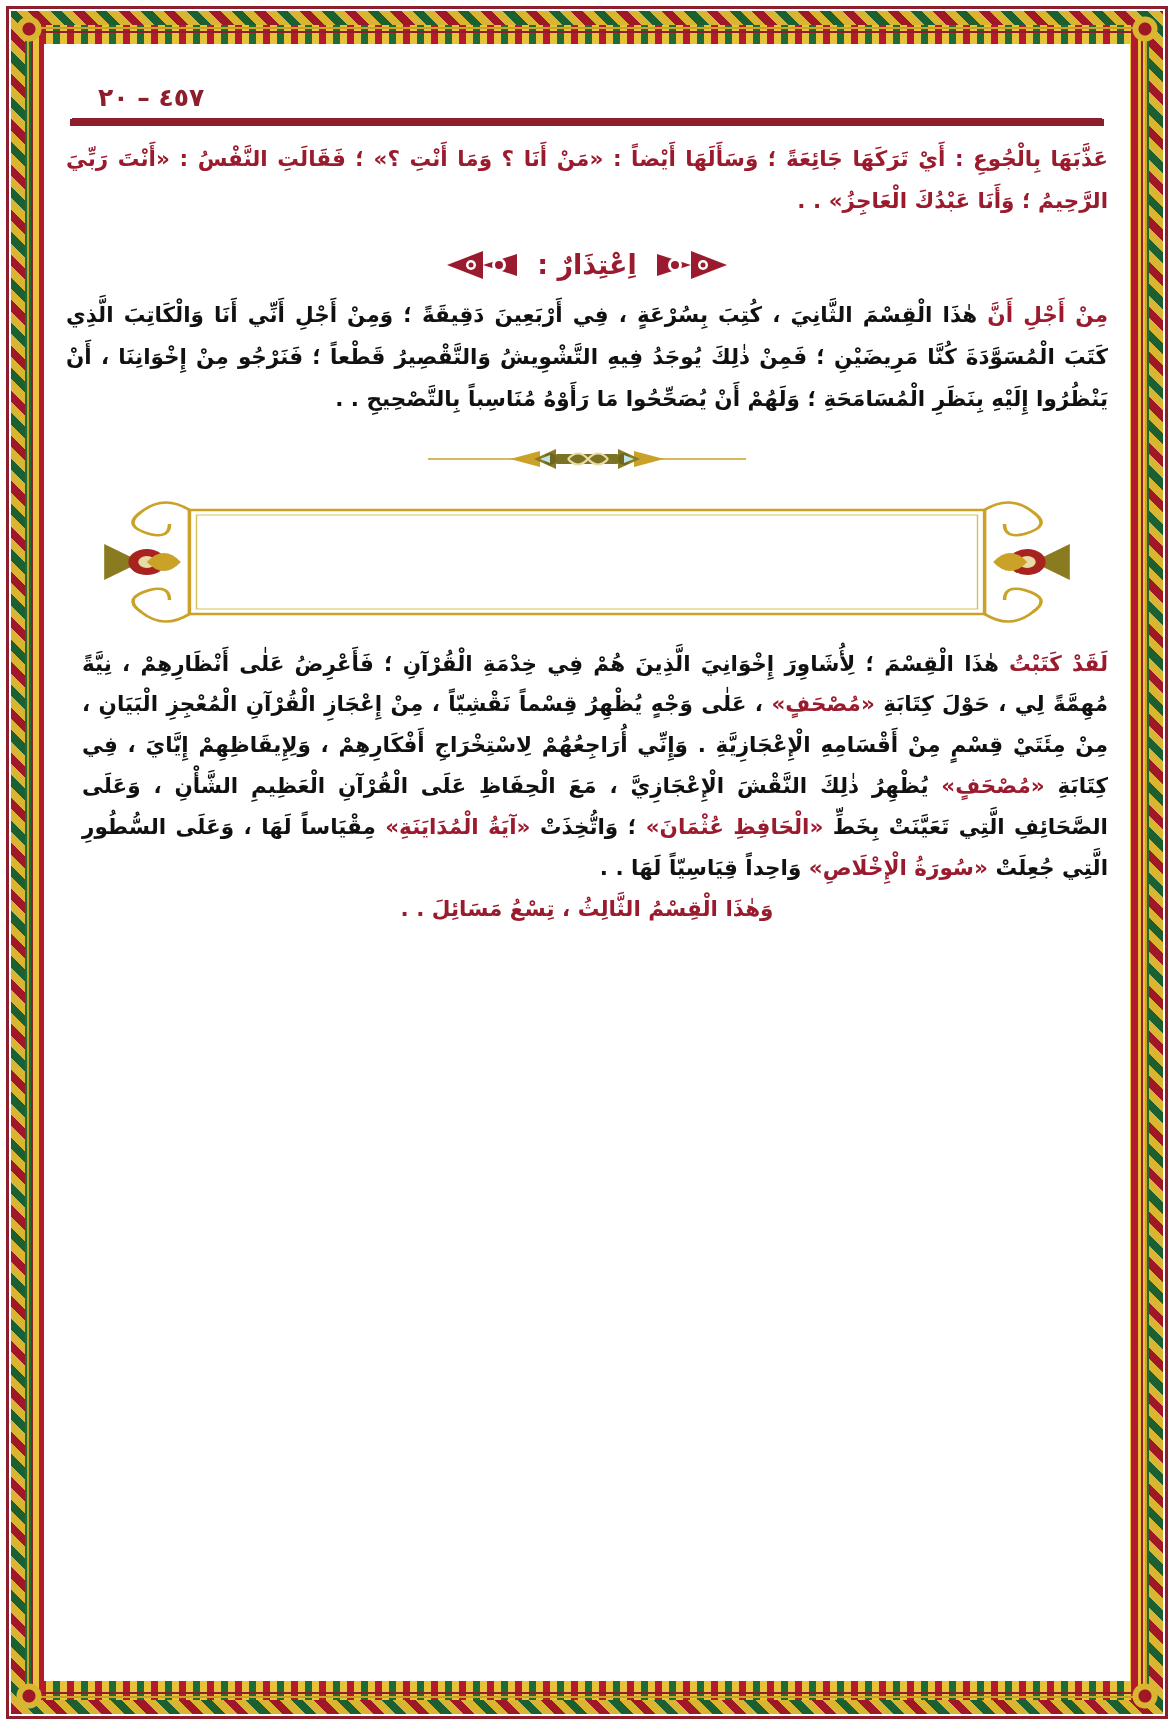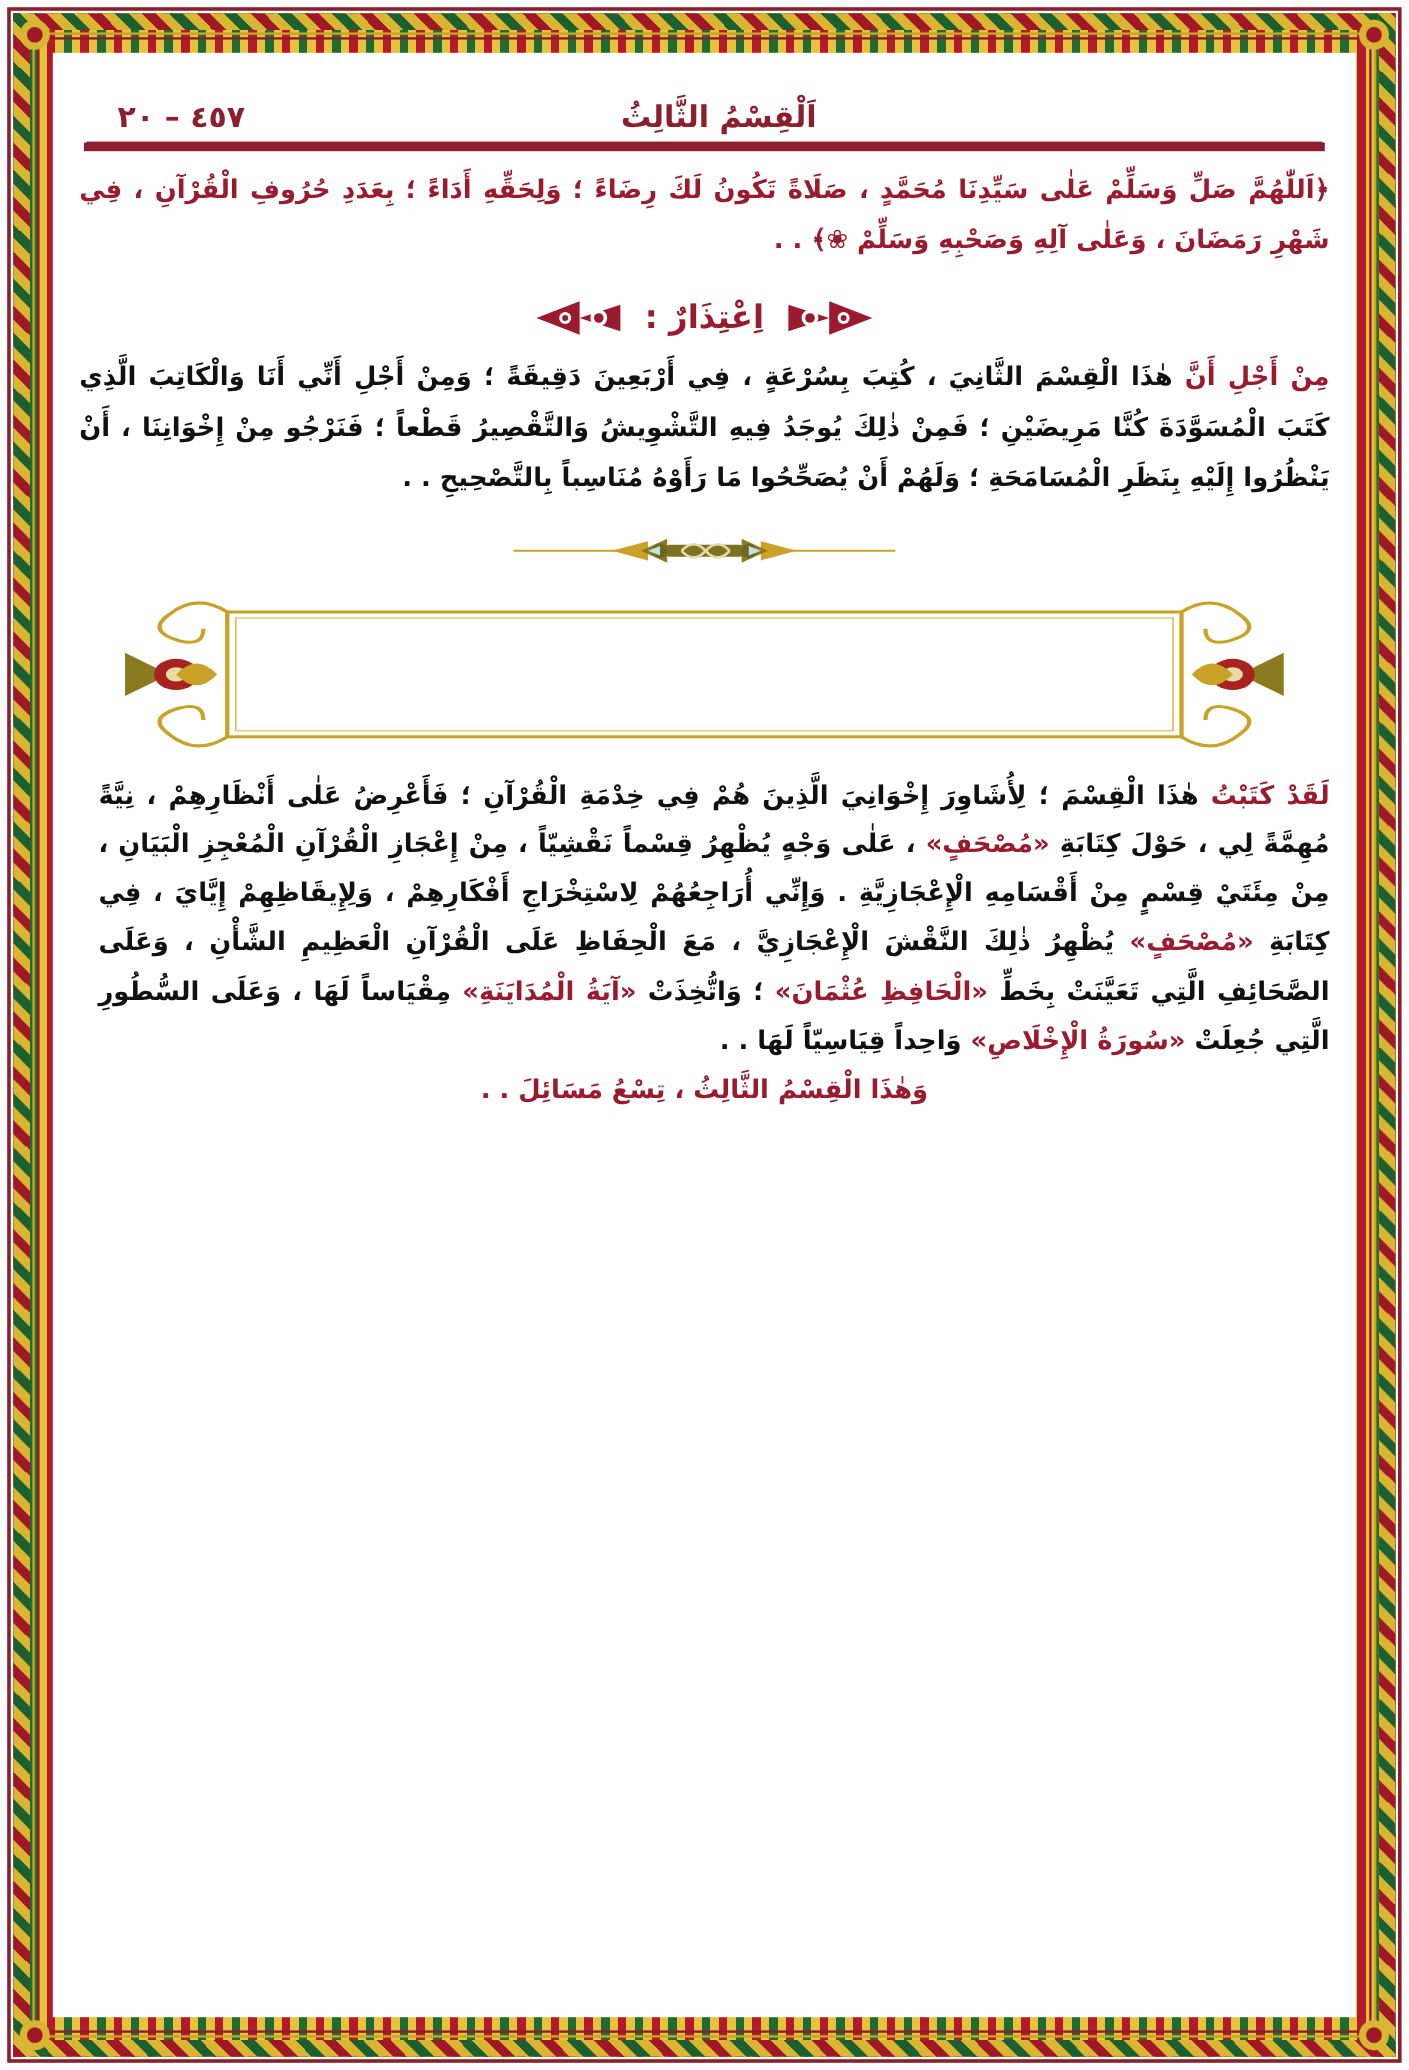--- a/index.html
+++ b/index.html
@@ -191,27 +191,26 @@
   <div class="frame-inner-red"></div>
   <div class="corner tl"></div>
   <div class="corner tr"></div>
   <div class="corner bl"></div>
   <div class="corner br"></div>
 
   <div class="content">
 
     <div class="header">
       <div class="header-spacer"></div>
-      <div class="header-title">اَلْقِسْمُ الثَّالِثُ</div>
       <div class="header-page">٤٥٧ – ٢٠</div>
     </div>
     <div class="header-rule"></div>
 
-
-    <div class="para red justify-both">﴿اَللّٰهُمَّ صَلِّ وَسَلِّمْ عَلٰى سَيِّدِنَا مُحَمَّدٍ ، صَلَاةً تَكُونُ لَكَ رِضَاءً ؛ وَلِحَقِّهِ أَدَاءً ؛ بِعَدَدِ حُرُوفِ الْقُرْآنِ ، فِي شَهْرِ رَمَضَانَ ، وَعَلٰى آلِهِ وَصَحْبِهِ وَسَلِّمْ ❀﴾ . .</div>
+    <div class="para red justify-both">عَذَّبَهَا بِالْجُوعِ : أَيْ تَرَكَهَا جَائِعَةً ؛ وَسَأَلَهَا أَيْضاً : «مَنْ أَنَا ؟ وَمَا أَنْتِ ؟» ؛ فَقَالَتِ النَّفْسُ : «أَنْتَ رَبِّيَ الرَّحِيمُ ؛ وَأَنَا عَبْدُكَ الْعَاجِزُ» . .</div>
+
 
 
     <div class="orn-heading">
       <svg class="tri-orn" viewBox="0 0 78 34">
         <path d="M76 17 L40 3 L40 31 Z" fill="#9b1b2e"></path>
         <path d="M40 17 L6 6 L6 28 Z" fill="#9b1b2e"></path>
         <circle cx="24" cy="17" r="7" fill="#fff"></circle>
         <circle cx="24" cy="17" r="4" fill="#9b1b2e"></circle>
         <circle cx="52" cy="17" r="5" fill="#fff"></circle>
         <circle cx="52" cy="17" r="2.5" fill="#9b1b2e"></circle>

